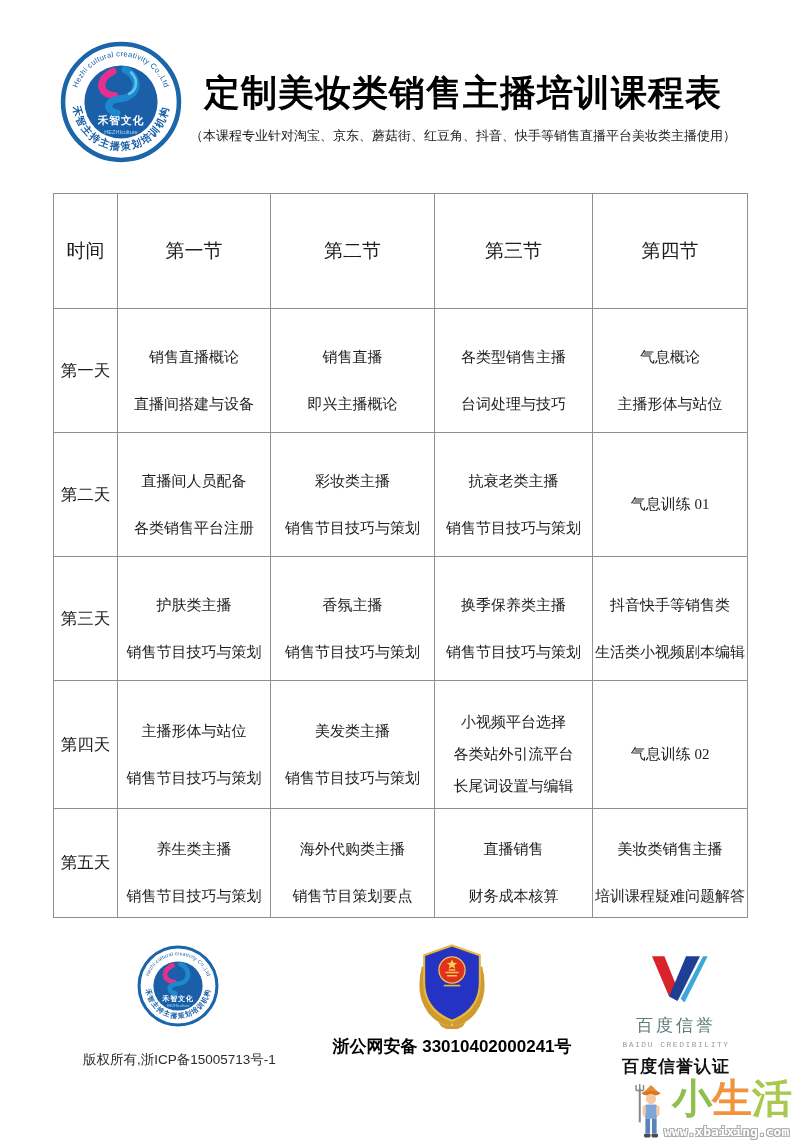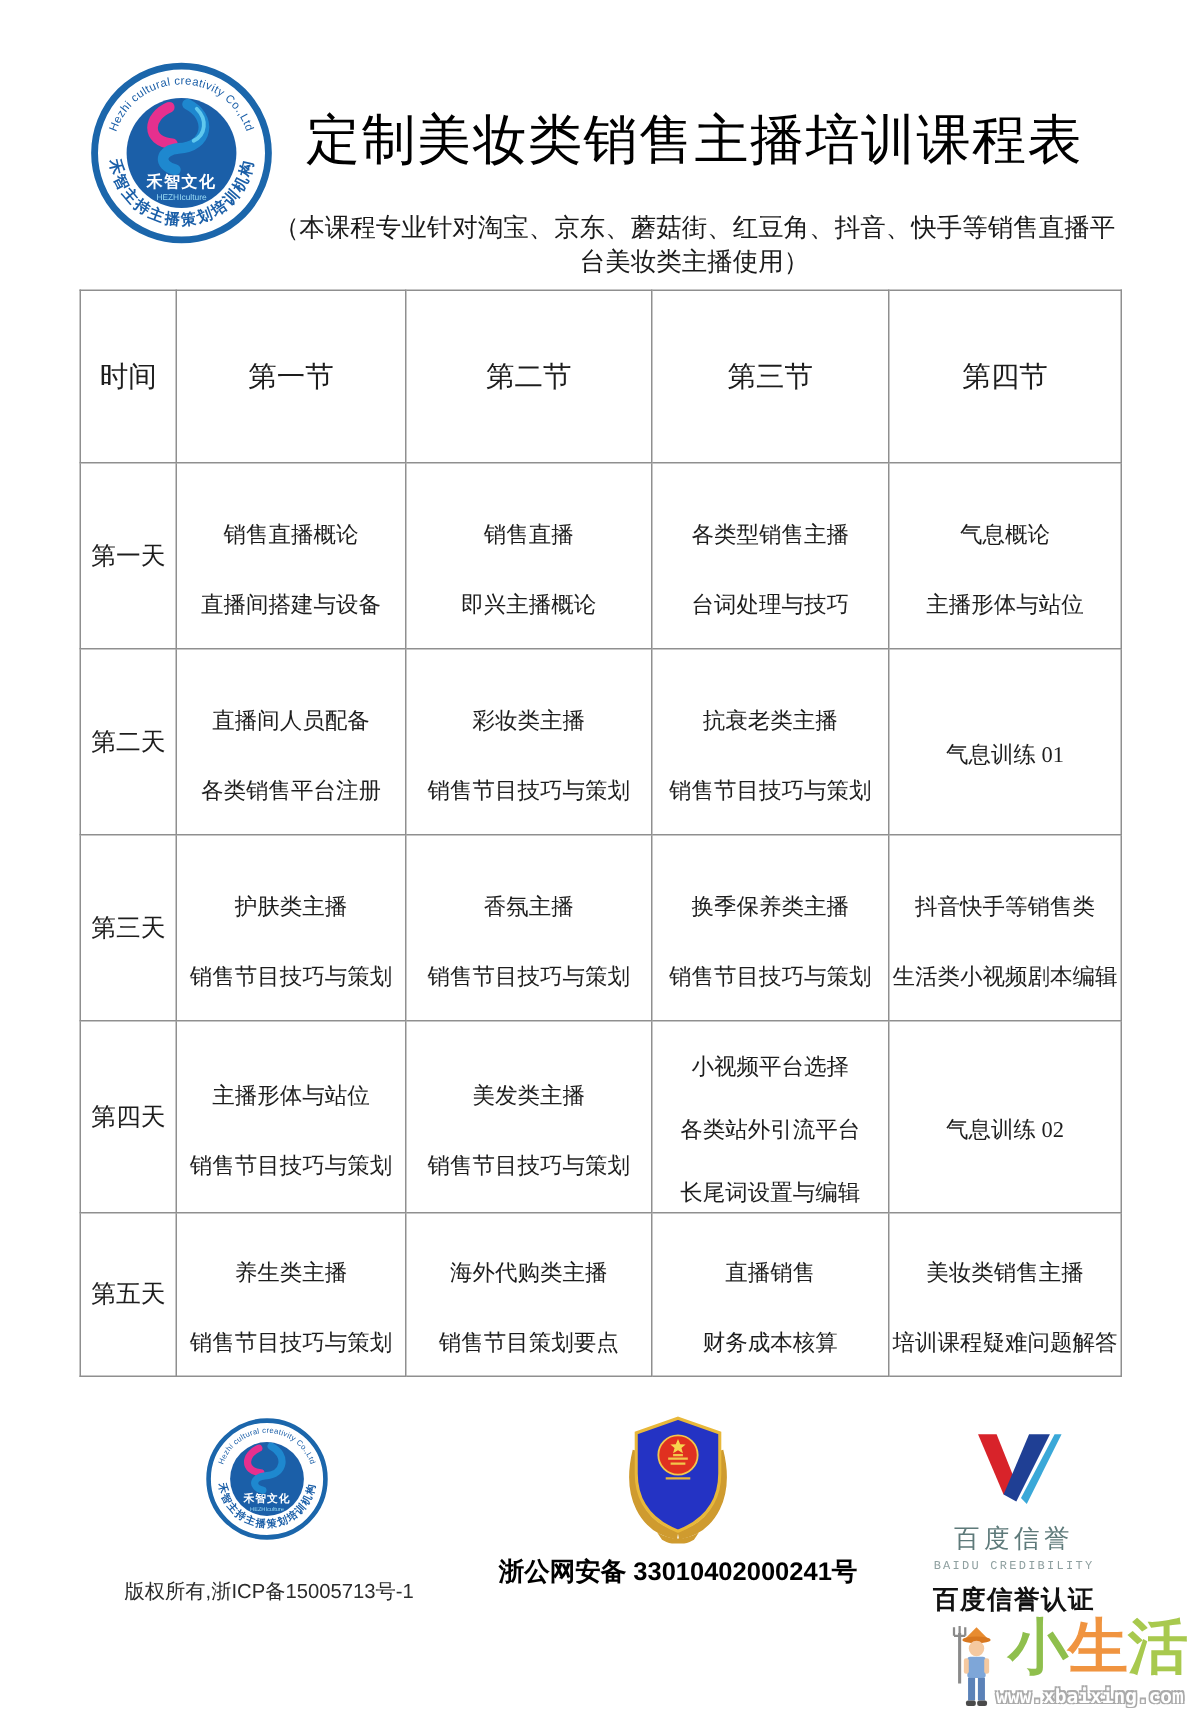--- a/index.html
+++ b/index.html
@@ -2,32 +2,32 @@
 <html><head>
 <meta charset="utf-8">
 <style>
   html,body{margin:0;padding:0;background:#fff;}
   .page{position:relative;width:800px;height:1145px;background:#ffffff;
         font-family:"Liberation Serif","DejaVu Serif",serif;overflow:hidden;}
 
   
   .logo-header{position:absolute;left:60px;top:41px;}
   .header-text{position:absolute;left:180px;top:74px;width:566px;text-align:center;}
-  .page-title{margin:0;font-size:36px;font-weight:normal;color:#000;letter-spacing:1px;line-height:1.1;}
-  .page-subtitle{margin-top:26px;font-size:17px;color:#1a1a1a;}
+  .page-title{margin:0;font-size:36px;font-weight:bold;color:#000;letter-spacing:1px;line-height:1.1;}
+  .page-subtitle{margin-top:13px;font-size:13px;color:#1a1a1a;}
 
   
   .schedule-table{position:absolute;left:53px;top:193px;width:694px;
                   border-collapse:collapse;table-layout:fixed;}
   .schedule-table td{border:1px solid #8f8f8f;text-align:center;vertical-align:middle;
                      color:#1d1d1d;padding:0;}
   .th-row td{font-size:19px;}
   .day{font-size:16.5px;}
   .lines{display:flex;flex-direction:column;align-items:center;justify-content:center;gap:28px;margin-top:20px;}
-  .lines.tight{gap:23px;text-align:right;}
+  .lines.tight{gap:13px;text-align:right;}
   .line{font-size:15px;line-height:1.25;white-space:nowrap;}
 
   
   .footer-left{position:absolute;left:83px;top:945px;width:190px;text-align:center;}
   .copyright{margin-top:20px;font-family:"Liberation Sans","DejaVu Sans",sans-serif;
              font-size:13.5px;color:#2b2b2b;white-space:nowrap;}
   .footer-center{position:absolute;left:328px;top:943px;width:248px;text-align:center;}
   .police-filing{margin-top:2px;font-family:"Liberation Sans","DejaVu Sans",sans-serif;
                  font-size:17px;font-weight:bold;color:#000;white-space:nowrap;}
   .footer-right{position:absolute;left:586px;top:950px;width:180px;text-align:center;

